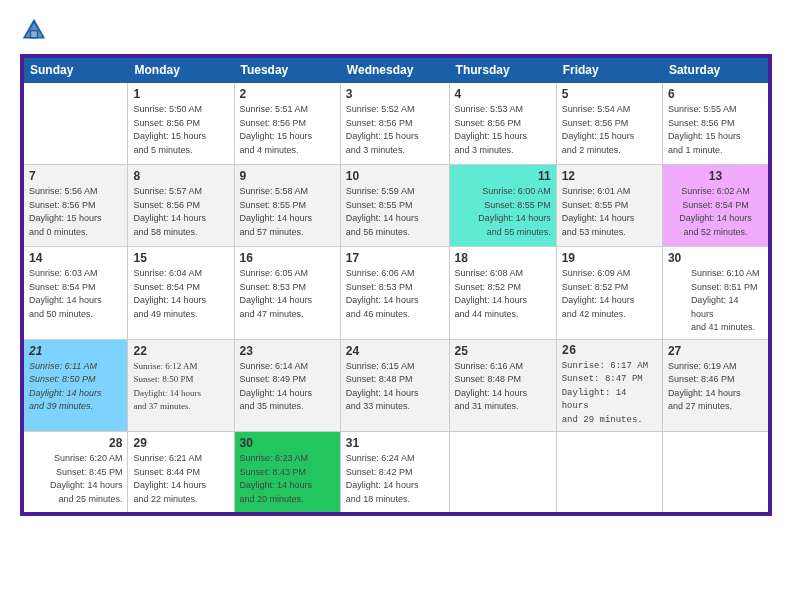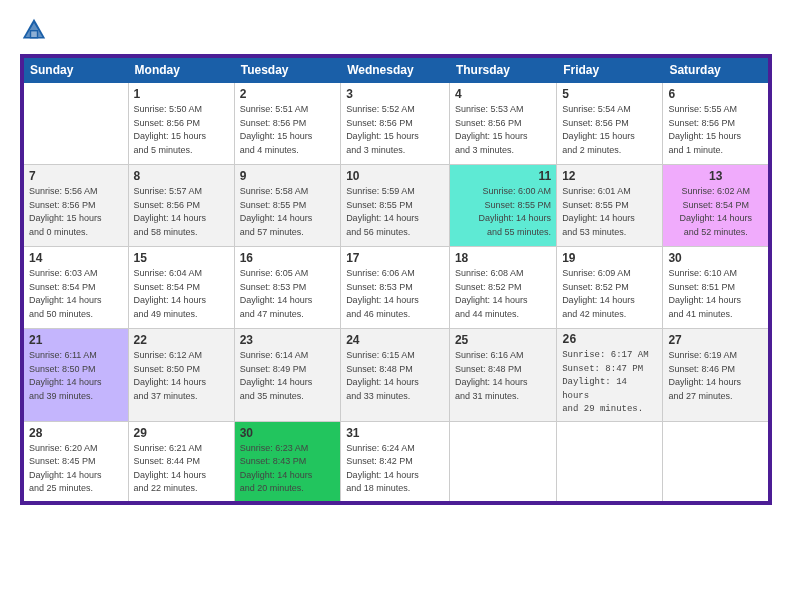--- a/index.html
+++ b/index.html
@@ -270,37 +270,37 @@
           </td>
           <td style="background: rgb(255, 255, 255);">
             <span class="day-num">19</span>
             <div class="day-info" style="white-space: pre-line;">Sunrise: 6:09 AM
 Sunset: 8:52 PM
 Daylight: 14 hours
 and 42 minutes.</div>
           </td>
           <td style="background: rgb(255, 255, 255);">
             <span class="day-num">30</span>
-            <div class="day-info" style="white-space: pre-line;">Sunrise: 6:10 AM
+            <div class="day-info" style="white-space: pre-line; margin-left: 23px;">Sunrise: 6:10 AM
 Sunset: 8:51 PM
 Daylight: 14 hours
 and 41 minutes.</div>
           </td>
         </tr>
         <tr>
-          <td style="background: #c4b5fd;">
+          <td style="background: #7dd3fc; font-style: italic;">
             <span class="day-num">21</span>
             <div class="day-info" style="white-space: pre-line;">Sunrise: 6:11 AM
 Sunset: 8:50 PM
 Daylight: 14 hours
 and 39 minutes.</div>
           </td>
           <td style="background: rgb(242, 242, 242); margin-top: 24px;">
             <span class="day-num">22</span>
-            <div class="day-info" style="white-space: pre-line;">Sunrise: 6:12 AM
+            <div class="day-info" style="white-space: pre-line; font-family: Liberation Serif, serif;">Sunrise: 6:12 AM
 Sunset: 8:50 PM
 Daylight: 14 hours
 and 37 minutes.</div>
           </td>
           <td style="background: rgb(242, 242, 242);">
             <span class="day-num">23</span>
             <div class="day-info" style="white-space: pre-line;">Sunrise: 6:14 AM
 Sunset: 8:49 PM
 Daylight: 14 hours
 and 35 minutes.</div>
@@ -328,21 +328,21 @@
           </td>
           <td style="background: rgb(242, 242, 242);">
             <span class="day-num">27</span>
             <div class="day-info" style="white-space: pre-line;">Sunrise: 6:19 AM
 Sunset: 8:46 PM
 Daylight: 14 hours
 and 27 minutes.</div>
           </td>
         </tr>
         <tr>
-          <td style="background: rgb(255, 255, 255);">
+          <td style="background: rgb(255, 255, 255); text-align: right;">
             <span class="day-num">28</span>
             <div class="day-info" style="white-space: pre-line;">Sunrise: 6:20 AM
 Sunset: 8:45 PM
 Daylight: 14 hours
 and 25 minutes.</div>
           </td>
           <td style="background: rgb(255, 255, 255);">
             <span class="day-num">29</span>
             <div class="day-info" style="white-space: pre-line;">Sunrise: 6:21 AM
 Sunset: 8:44 PM

